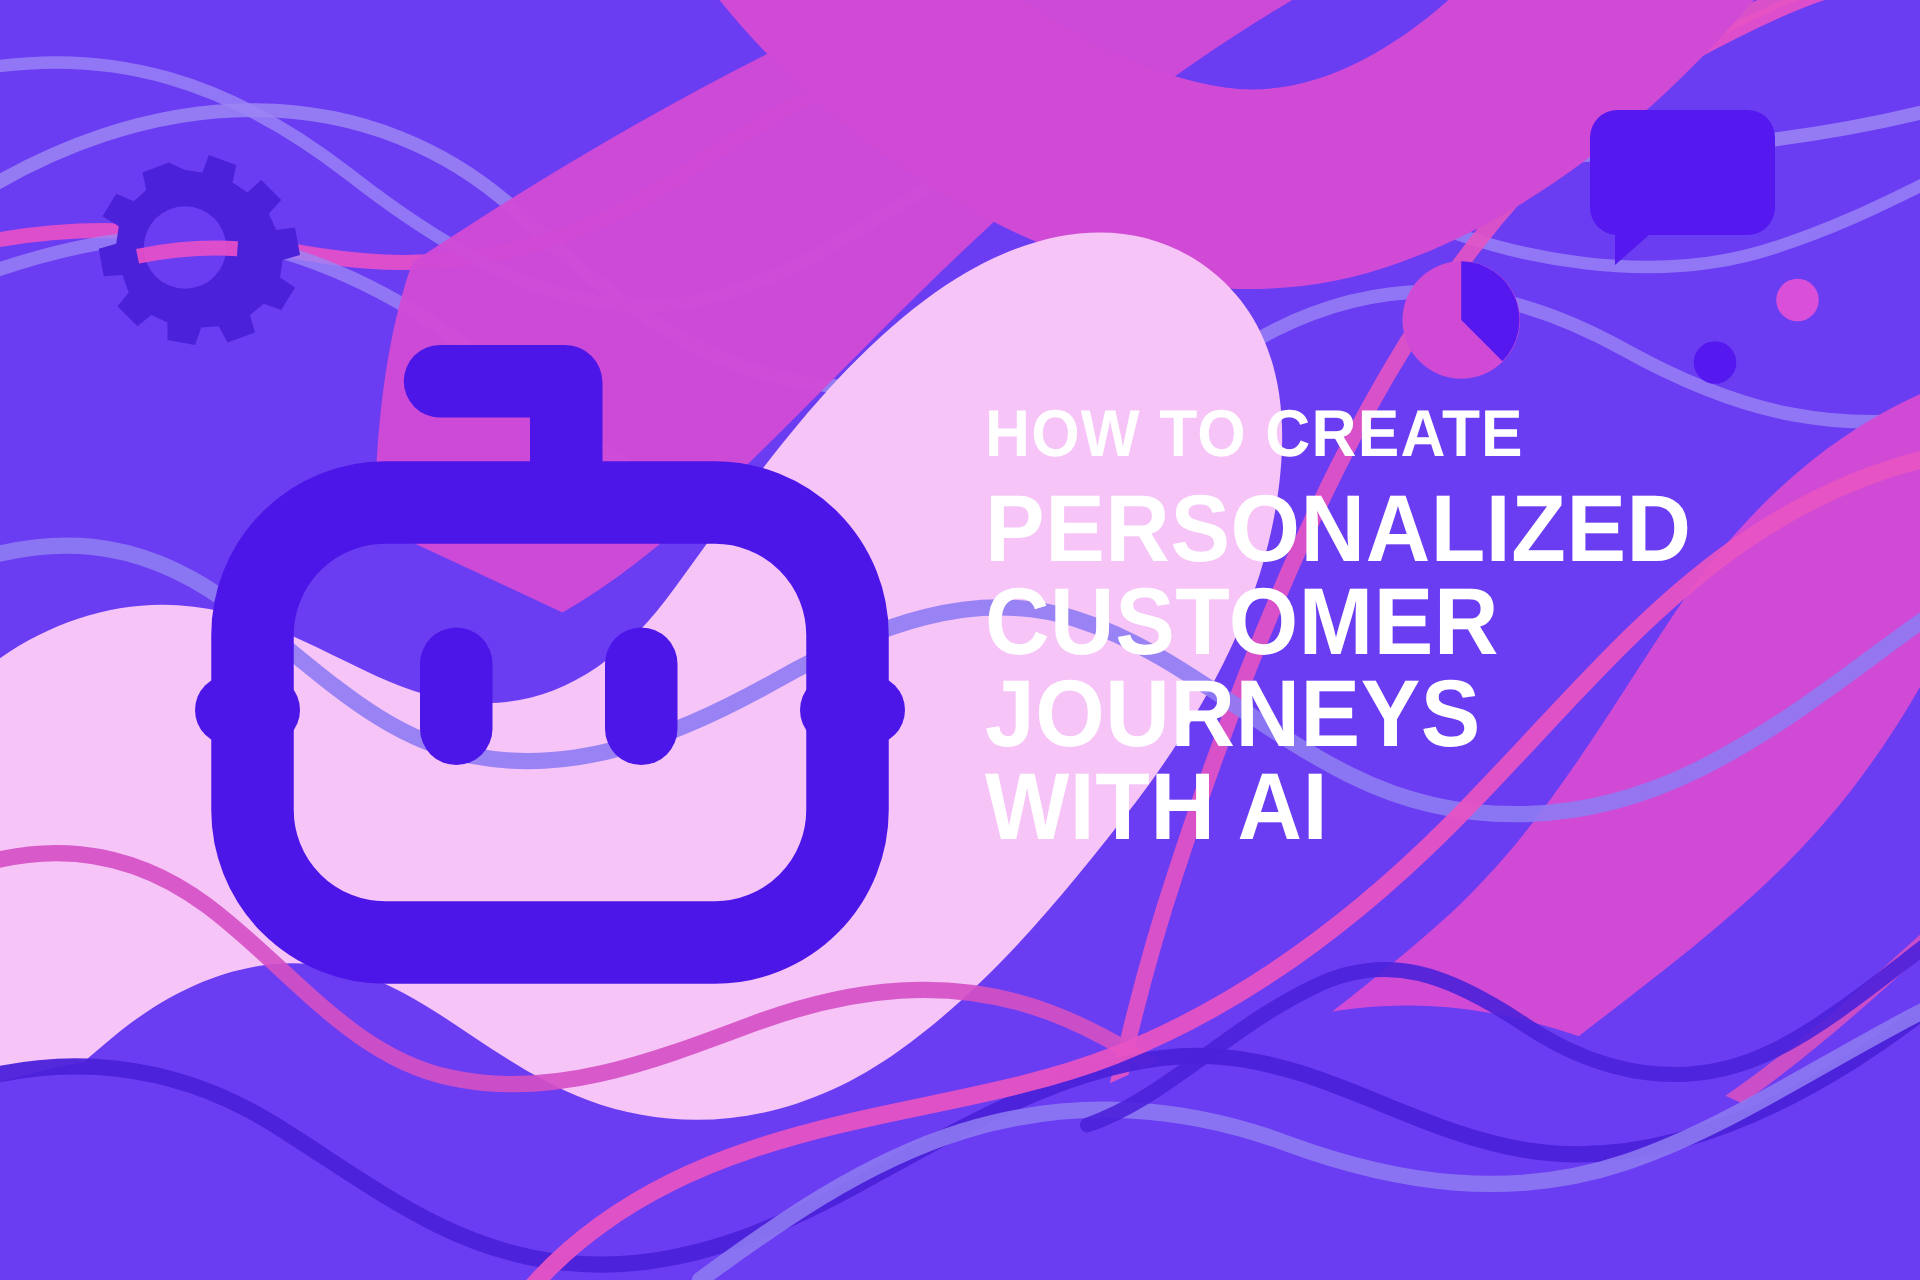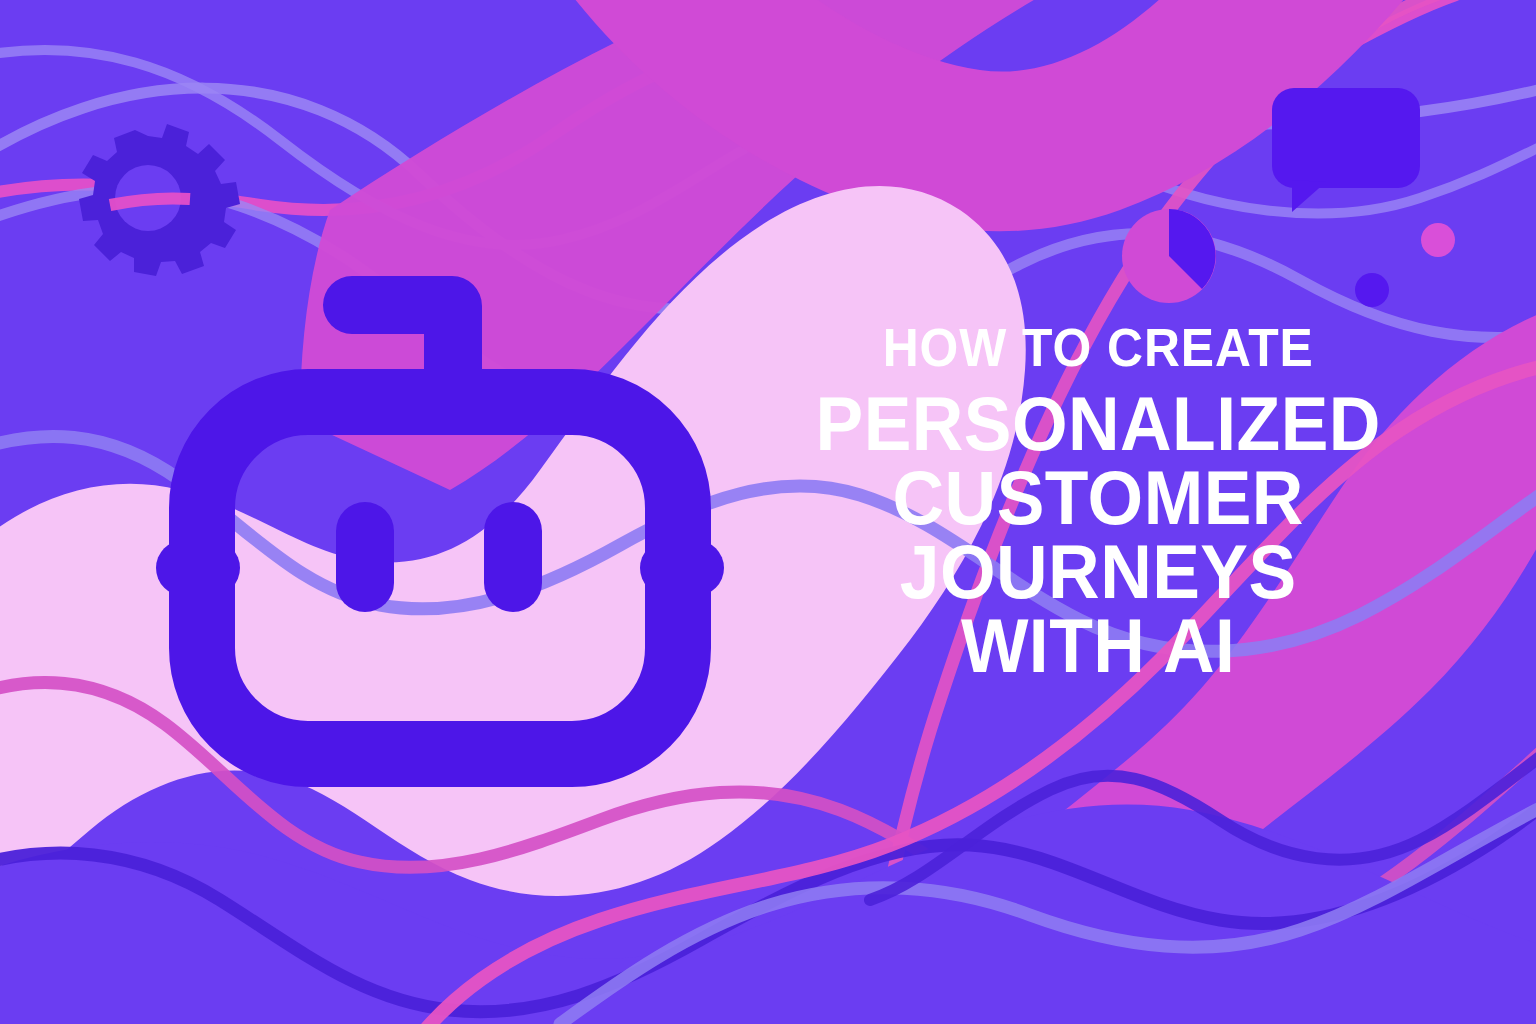--- a/index.html
+++ b/index.html
@@ -7,21 +7,20 @@
     padding: 0;
     background: #1a1a22;
   }
   #poster {
     position: relative;
     width: 1536px;
     height: 1024px;
     overflow: hidden;
     font-family: "Liberation Sans", "DejaVu Sans", sans-serif;
     background: #ec4899;
-    text-align: center;
   }
   #bg-svg {
     position: absolute;
     inset: 0;
     width: 1536px;
     height: 1024px;
     display: block;
   }
   #headline {
     position: absolute;

